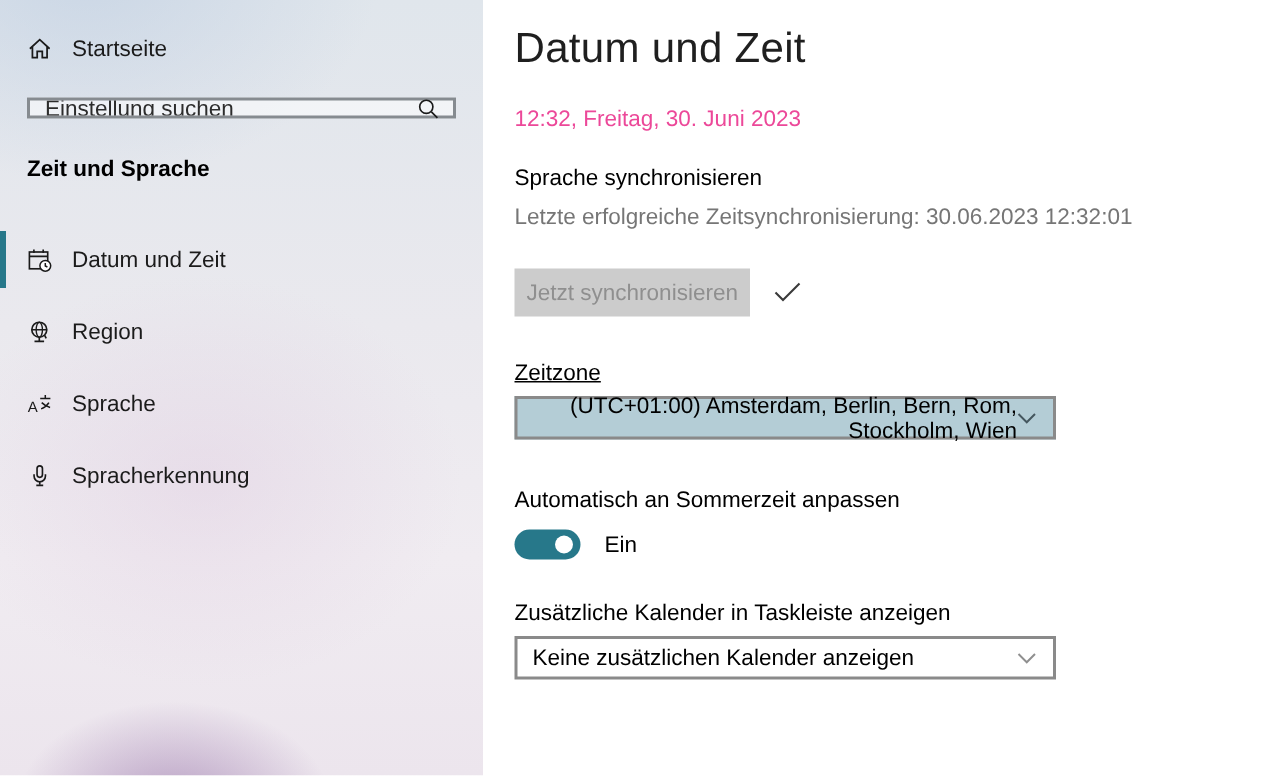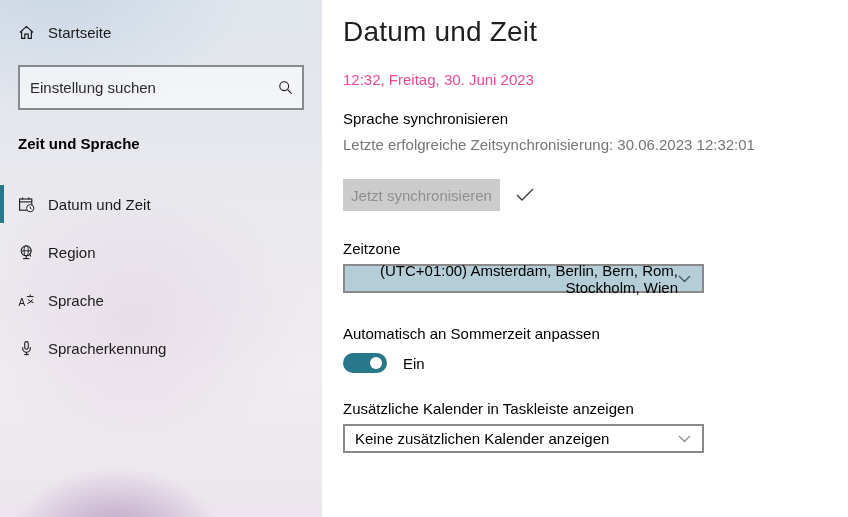--- a/index.html
+++ b/index.html
@@ -19,21 +19,21 @@
       radial-gradient(240px 190px at 42% 62%, rgba(220,195,220,0.35), rgba(220,195,220,0) 72%),
       radial-gradient(260px 190px at 18% -4%, rgba(185,202,224,0.55), rgba(185,202,224,0) 75%),
       linear-gradient(180deg,#e0e6ec 0%,#eae9ee 42%,#f0ecf1 72%,#ece5ed 100%);
   }
   .home-row {
     display:flex; align-items:center; gap:13px;
     margin:22px 0 0 18px; height:20px; cursor:default;
   }
   .home-row .label { font-size:15px; color:#1b1b1b; }
   .search-box {
-    position:relative; margin:23px 18px 0 18px; height:45px;
+    position:relative; margin:23px 18px 0 18px; height:14px;
     background:rgba(255,255,255,0.55);
     border:2px solid #868b90;
     display:flex; align-items:center;gap:29px;
   }
   .search-box input {
     flex:1; border:none; outline:none; background:transparent;
     font-family:inherit; font-size:15px; color:#2c2c2c;
     padding:0 6px 0 10px; height:100%;
   }
   .search-box input::placeholder { color:#2c2c2c; opacity:1; }
@@ -70,21 +70,21 @@
   .gray-block { margin-top:7px; }
 
   .sync-row { margin-top:24px; display:flex; align-items:center; }
   .sync-btn {
     width:157px; height:32px; background:#cccccc; border:none;
     font-family:inherit; font-size:15px; color:#8f8f8f; cursor:default;
   }
   .check { margin-left:15px; display:flex; }
 
   .field-label { font-size:15px; color:#000; }
-  .tz-label { margin-top:29px; }
+  .tz-label { margin-top:29px;text-decoration:underline; }
   .dropdown {
     margin-top:7px; width:361px; height:29px;
     border:2px solid #8a8a8a; background:#fff;
     display:flex; align-items:center; font-size:15px; color:#000;
     padding-left:10px; cursor:default;text-align:right;
   }
   .dropdown.accent-tint { background:#b4cdd6; }
   .dropdown .chev { margin-left:auto; margin-right:11px; display:flex; }
 
   .dst-label { margin-top:32px; }

